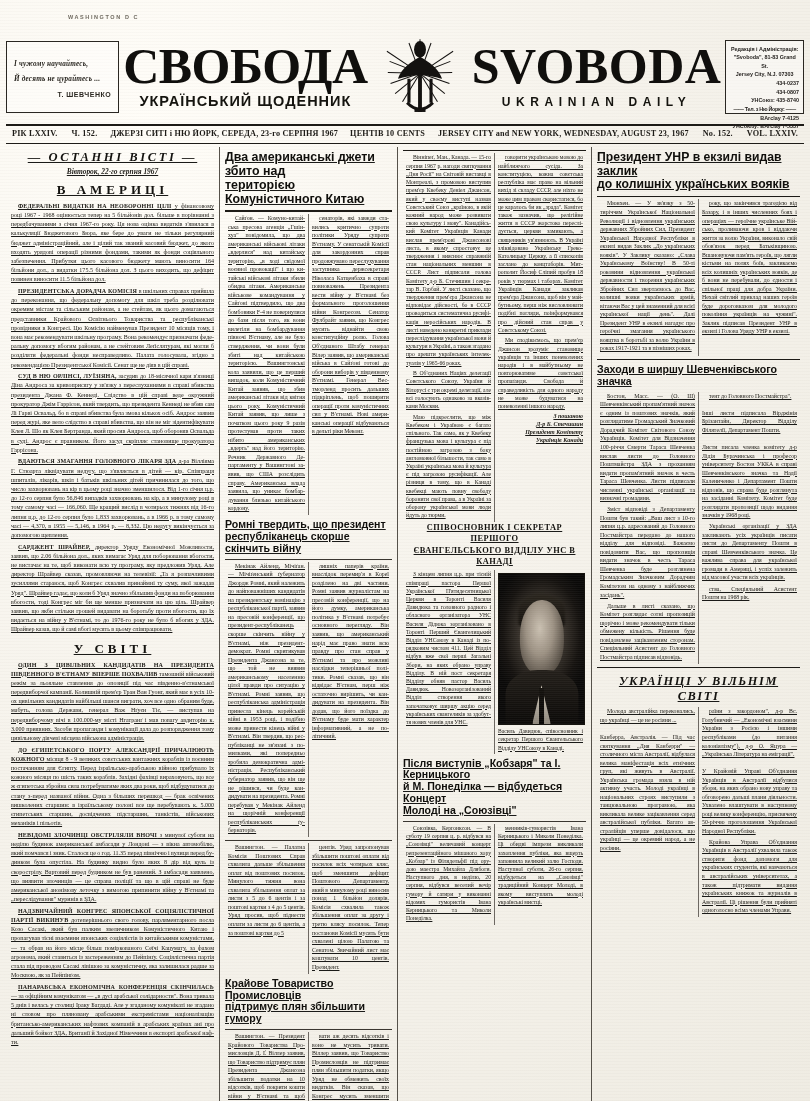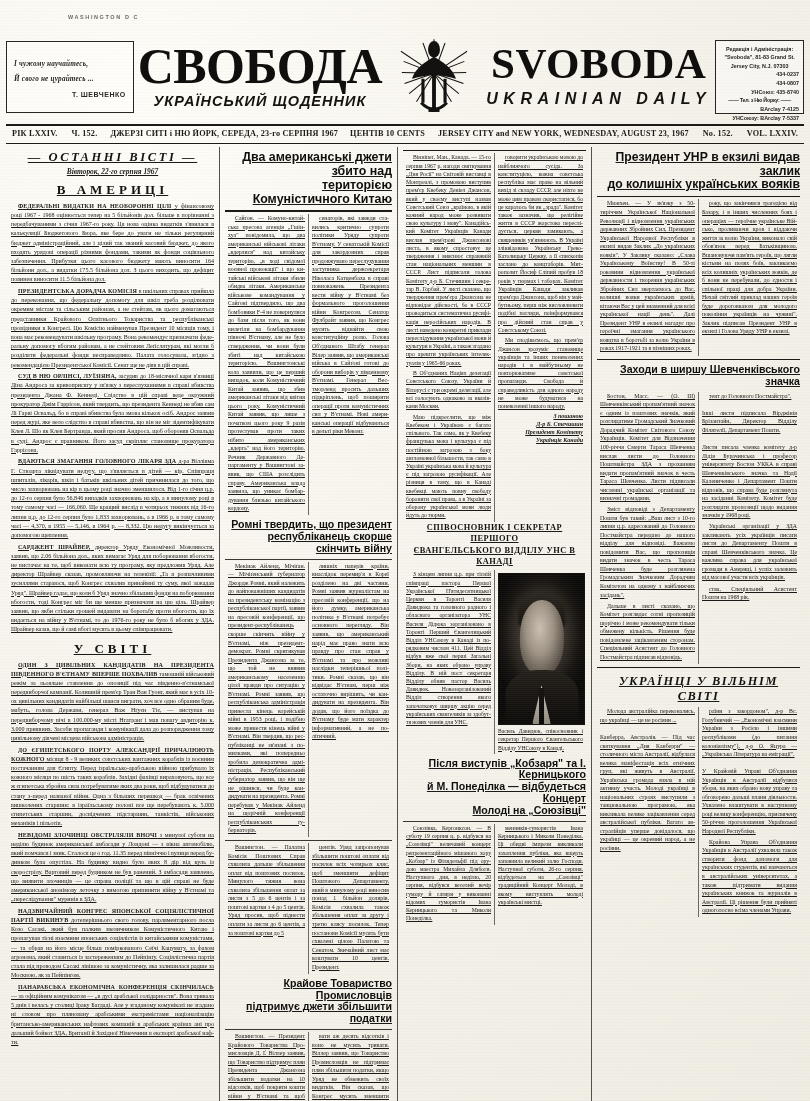--- a/index.html
+++ b/index.html
@@ -49,28 +49,28 @@
   .title-wrap{
     flex:1;display:flex;align-items:center;justify-content:center;
     gap:6px;padding:0 4px;position:relative;
   }
   .cyr-title,.lat-title{
     font-family:"Liberation Serif", serif;
     font-weight:700;color:#100f0d;
     line-height:.88;white-space:nowrap;
   }
   .cyr-title{font-size:50px;letter-spacing:-0.5px;}
-  .lat-title{font-size:43px;letter-spacing:0.5px;}
+  .lat-title{font-size:50px;letter-spacing:0.5px;}
   .sub-cyr,.sub-lat{
     font-family:"Liberation Sans", sans-serif;
-    font-weight:700;font-style:italic;color:#15140f;
+    font-weight:700;color:#15140f;
     text-align:center;white-space:nowrap;
   }
   .sub-cyr{font-size:14.5px;letter-spacing:1px;margin-top:5px;}
-  .sub-lat{font-size:16px;letter-spacing:5.6px;margin-top:7px;}
+  .sub-lat{font-size:12px;letter-spacing:5.6px;margin-top:7px;}
   .halfwrap{display:flex;flex-direction:column;align-items:center;}
   .emblem{width:92px;height:92px;flex:0 0 92px;position:relative;}
   .addrbox{
     width:106px;height:74px;border:1.5px solid #2a2722;
     box-sizing:border-box;padding:4px 4px 3px 4px;
     font-family:"Liberation Sans", sans-serif;
     font-size:5.4px;line-height:1.6;color:#262320;
     background:rgba(255,255,255,0.4);
   }
   .addrbox .c{text-align:center;font-weight:700;}
@@ -105,21 +105,21 @@
     text-align:center;font-style:italic;font-weight:700;
     font-size:7.4px;margin-bottom:3px;color:#201e1a;
   }
   .sub-head{
     text-align:center;font-family:"Liberation Serif", serif;
     font-weight:700;font-size:13px;letter-spacing:4px;
     margin:6px 0 4px 0;color:#141310;
   }
   .hl{
     font-family:"Liberation Sans", sans-serif;
-    font-weight:700;text-align:right;color:#100f0c;
+    font-weight:700;text-align:left;color:#100f0c;
     line-height:1.12;margin:4px 0 4px 0;
   }
   .hl-2{font-size:12.4px;}
   .hl-3{font-size:12.2px;}
   .hl-big{font-size:13.2px;letter-spacing:.2px;}
   .hl-sm{font-size:10.6px;}
   .hl-cap{
     font-family:"Liberation Serif", serif;font-weight:700;
     text-align:center;font-size:8.4px;letter-spacing:.5px;
     line-height:1.35;margin:0 0 3px 0;color:#141310;
@@ -204,21 +204,21 @@
 <div class="page">
 
   <div class="toprow">
     <div class="washington">WASHINGTON D C</div>
   </div>
 
   <div class="masthead">
 
     <div class="quotebox">
       <div class="q">І чужому научайтесь,</div>
-      <div class="q">Й свого не цурайтесь ...</div>
+      <div class="q">Й десять не цурайтесь ...</div>
       <div class="sig">Т. ШЕВЧЕНКО</div>
     </div>
 
     <div class="title-wrap">
       <div class="halfwrap">
         <div class="cyr-title">СВОБОДА</div>
         <div class="sub-cyr">УКРАЇНСЬКИЙ ЩОДЕННИК</div>
       </div>
 
       <div class="emblem">
@@ -344,21 +344,21 @@
         <div class="subcol">
             <p class="body tight">Вашингтон. — Палатна Комісія Поштових Справ схвалила дальше збільшен­ня оплат від поштових по­силок. Минулого тижня во­на схвалила збільшення оп­лат за листи з 5 до 6 центів і за поштові карт­ки з 4 до 5 центів. Уряд просив, щоб піднести опла­ти за листи до 6 центів, а за поштові картки до 5</p>
           </div>
         <div class="subline"></div>
         <div class="subcol">
             <p class="body tight">центів. Уряд запропонував збільшити поштові оплати від посилок всіх чотирьох кляс, щоб зменшити дефі­цит Поштового Департамен­ту, який в минулому році виносив понад 1 більйон до­лярів. Комісія схвалила та­кож збільшення оплат за другу і третю клясу посилок. Тепер постанови Комісії мусять бути схвалені цілою Палатою та Сенатом. Звичайний лист має кошту­вати 10 центів. Президент.</p>
           </div>
       </div>
 
       <div class="hl hl-sm" style="white-space:pre-line">Крайове Товариство Промисловців
-підтримує джети збільшити податки</div>
+підтримує плян збільшити гумору</div>
       <div class="hrule-thin"></div>
       <div class="two-sub">
         <div class="subcol">
             <p class="body tight">Вашингтон. — Президент Крайового Товариства Про­мисловців Д. Ґ. Віллер за­явив, що Товариство підтри­мує плян Президента Джан­сона збільшити податки на 10 відсотків, щоб покрити кошти війни у В'єтнамі та щоб стримати інфляцію. Він заявив, що видатки Уряду мусять бути значно обмеже­ні. Бізнесові кола, які до­тепер спротивлялися збіль­шенню податків, тепер по­чинають змінювати свою по­зицію у цій справі. Збіль­шення податків має трива­ти ціли два роки.</p>
           </div>
         <div class="subline"></div>
         <div class="subcol">
             <p class="body tight">вати аж десять відсотків і воно не мусить тривати. Віллер заявив, що Това­риство Промисловців не під­тримає плян збільшити по­датки, якщо Уряд не обме­жить своїх видатків. Він ска­зав, що Конгрес мусить зменшити видатки на не­військові цілі принаймні на 5 більйонів долярів. Тоді Товариство могло б підтри­мати збільшення податків.</p>
           </div>
       </div>

